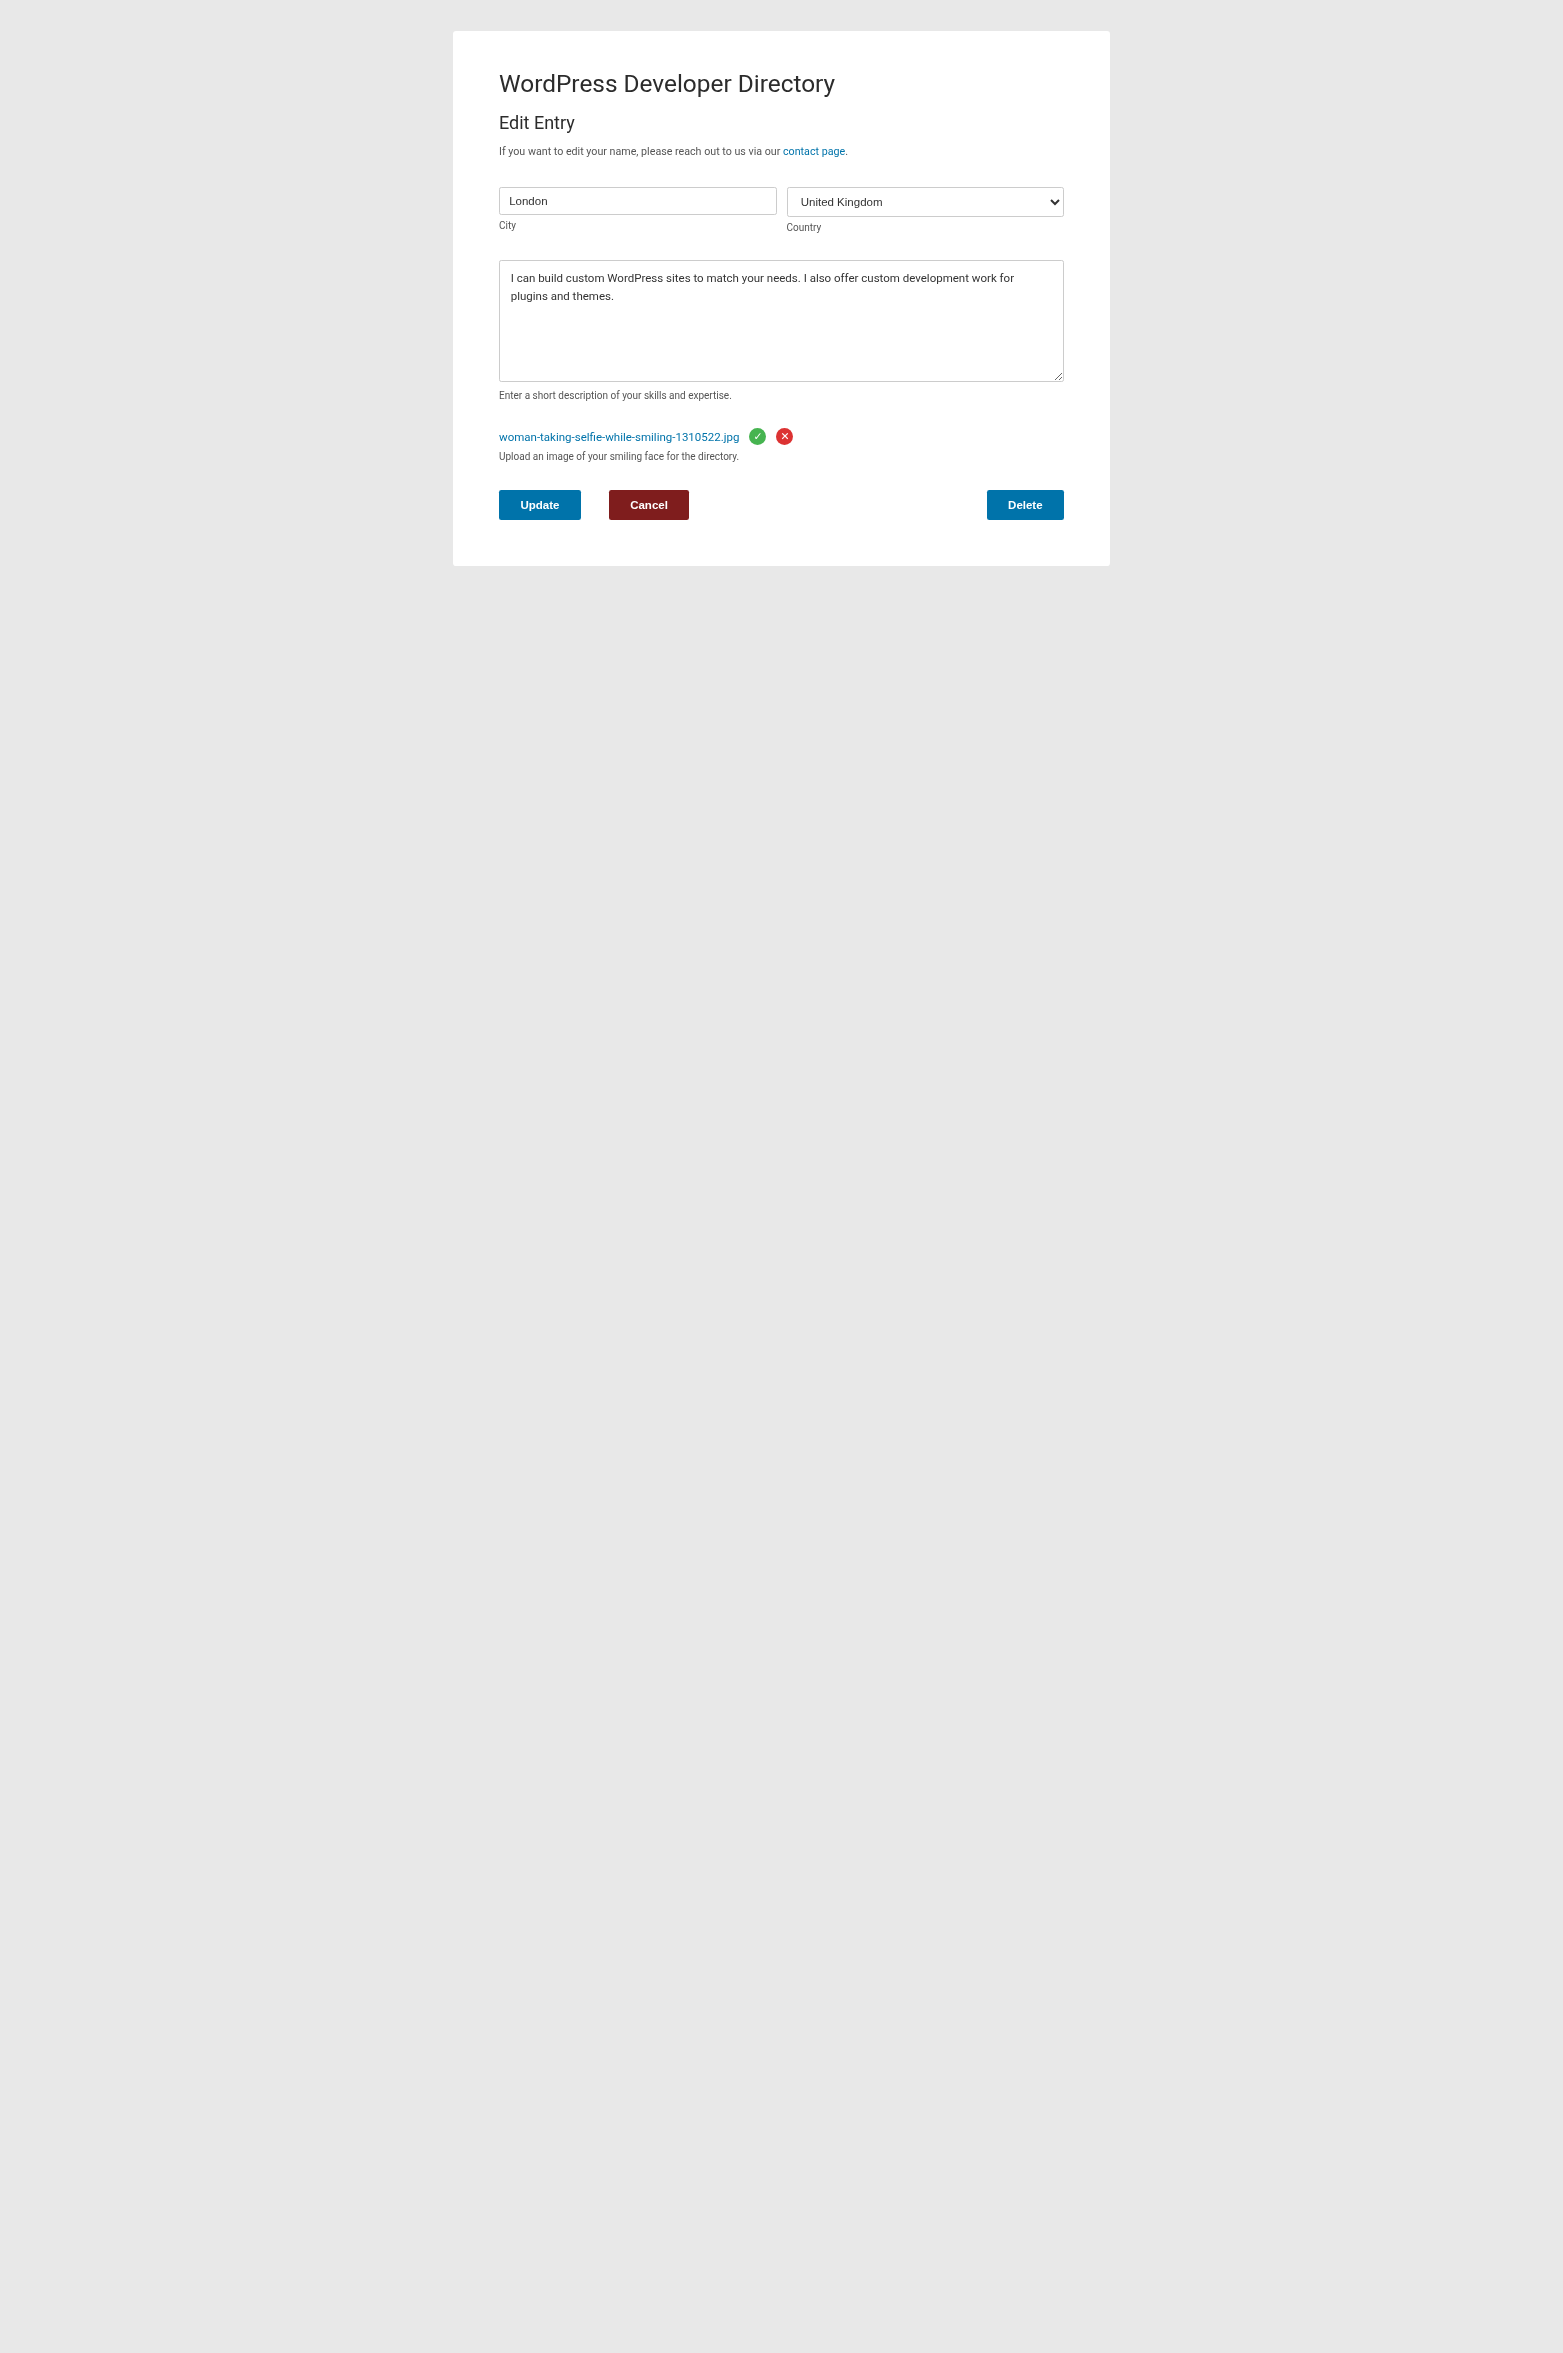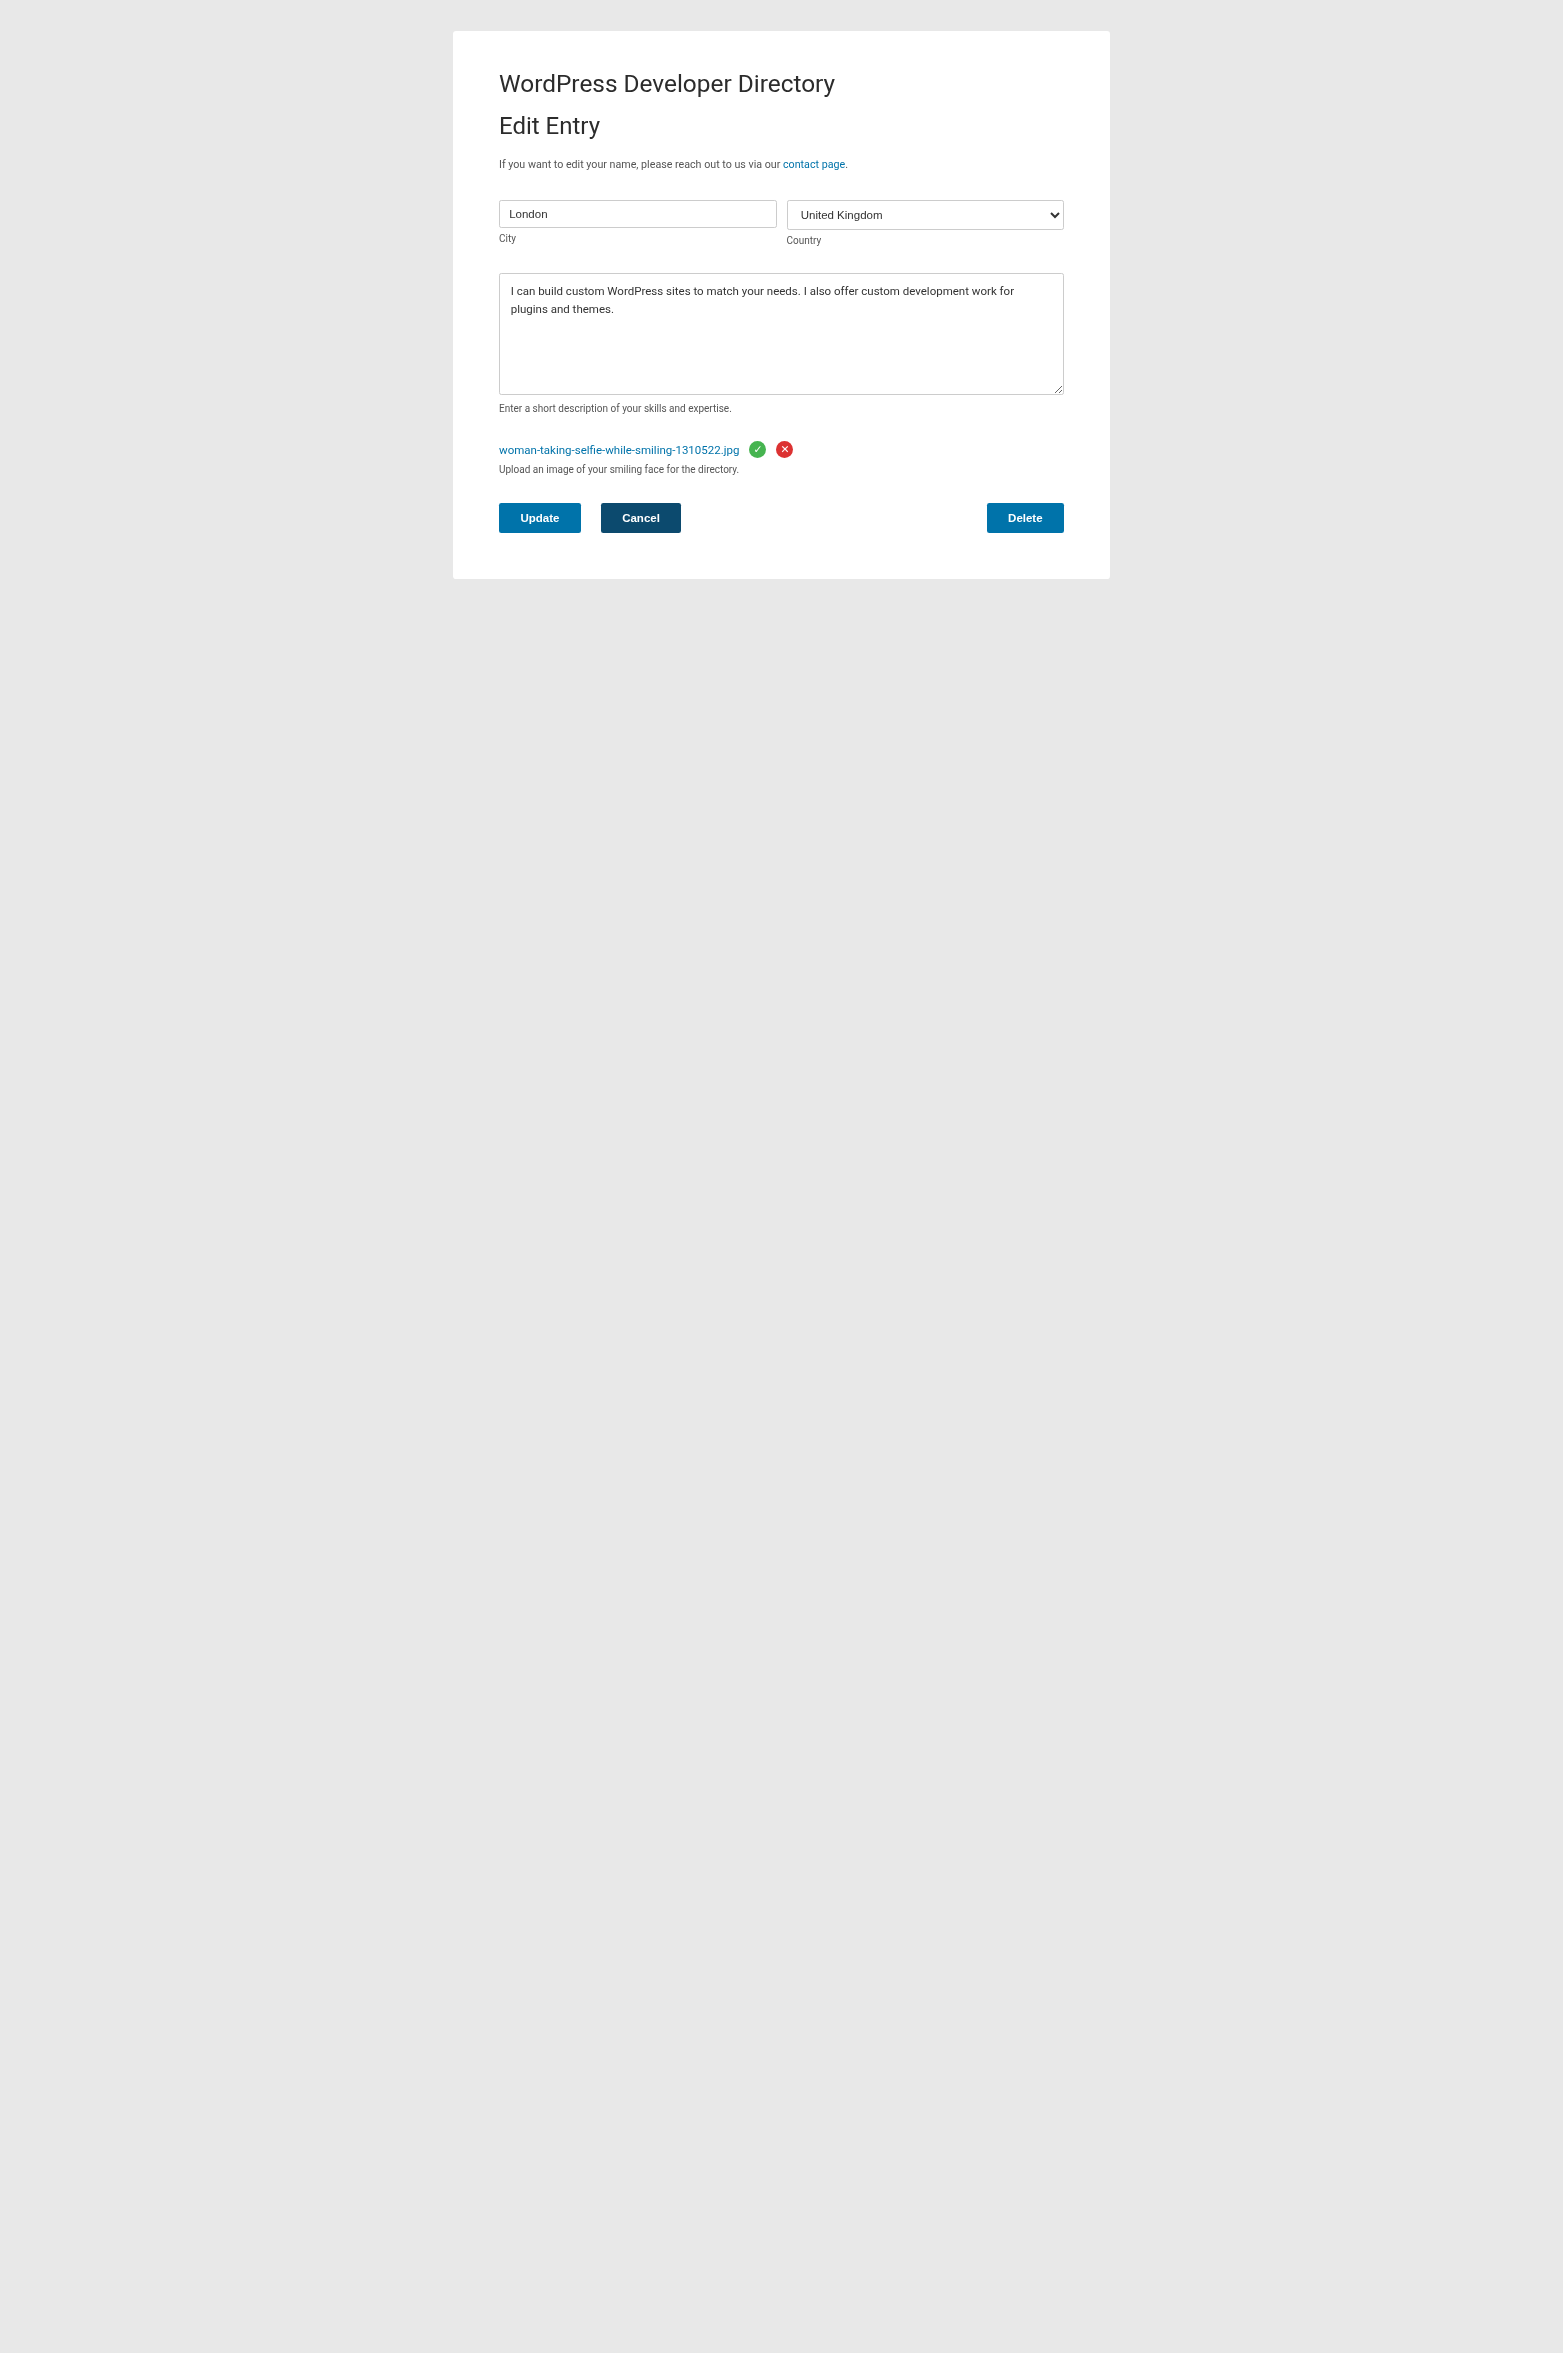--- a/index.html
+++ b/index.html
@@ -26,24 +26,24 @@
     }
 
     .app-title {
       font-size: 24.4px;
       font-weight: 400;
       color: #2c2c2c;
       margin-bottom: 13.8px;
     }
 
     .page-title {
-      font-size: 24px;
+      font-size: 18px;
       font-weight: 400;
       color: #2c2c2c;
-      margin-bottom: 17px;
+      margin-bottom: 11px;
     }
 
     .notice-text {
       font-size: 10.7px;
       color: #555;
       margin-bottom: 27.5px;
       line-height: 1.5;
     }
 
     .notice-text a {
@@ -198,21 +198,22 @@
       font-weight: 600;
       cursor: pointer;
       color: #fff;
     }
 
     .btn-primary {
       background-color: #0073aa;
     }
 
     .btn-secondary {
-      background-color: #0c4a6e;
+      background-color: #7f1d1d;
+      margin-left: 8px;
     }
 
     .btn-danger {
       background-color: #0073aa;
       margin-left: auto;
     }
 
     .spacer {
       margin-bottom: 27.5px;
     }

